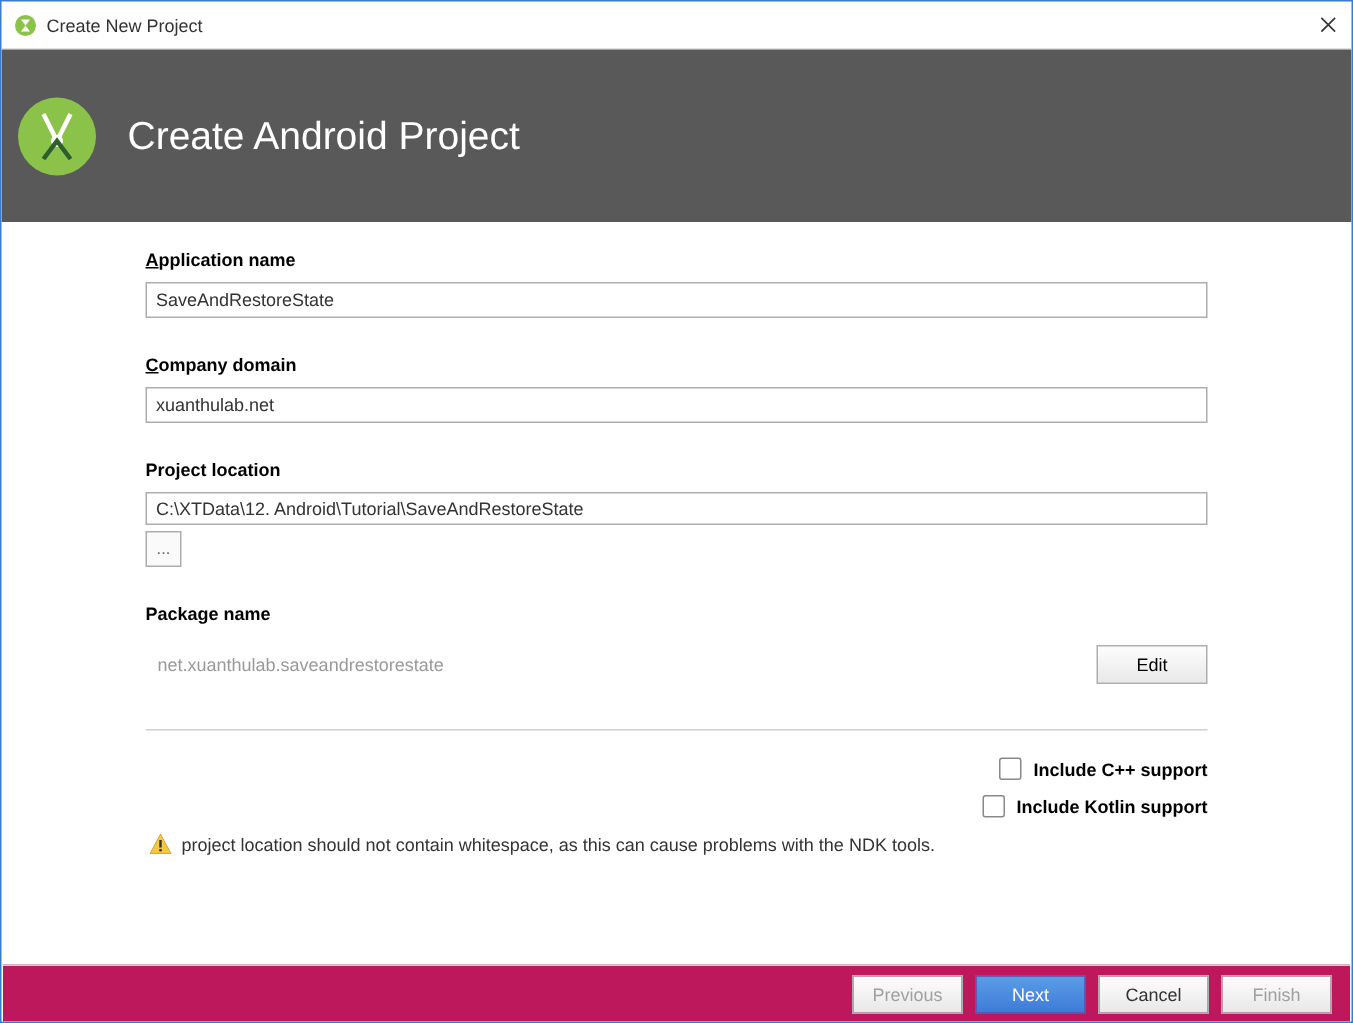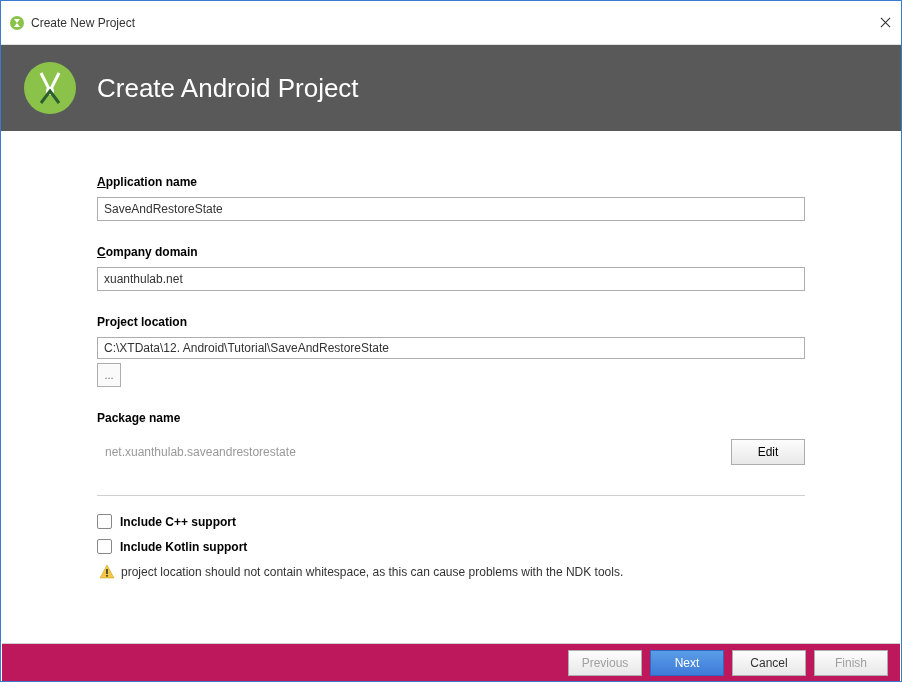--- a/index.html
+++ b/index.html
@@ -1,43 +1,43 @@
 <!DOCTYPE html>
 <html><head>
   <meta charset="utf-8">
   <style>
     * { margin: 0; padding: 0; box-sizing: border-box; }
     body { font-family: "Segoe UI", Tahoma, sans-serif; font-size: 12px; background: #fff; width: 902px; height: 682px; border: 1px solid #3a7bcf; }
     
-    .titlebar { height: 44px; display: flex; align-items: center; padding: 0 8px; border-bottom: 1px solid #e0e0e0; justify-content: space-between; }
+    .titlebar { height: 32px; display: flex; align-items: center; padding: 0 8px; border-bottom: 1px solid #e0e0e0; justify-content: space-between; }
     .titlebar-icon { width: 16px; height: 16px; margin-right: 6px; }
     .titlebar-text { flex: 1; color: #333; }
     .titlebar-close { width: 16px; height: 16px; cursor: pointer; display: flex; align-items: center; justify-content: center; }
     
-    .header { background: #595959; height: 86px; display: flex; align-items: center; padding: 0 22px; }
+    .header { background: #595959; height: 115px; display: flex; align-items: center; padding: 0 10px; }
     .header-icon { width: 54px; height: 54px; margin-right: 20px; }
     .header-title { color: #fff; font-size: 26px; font-weight: 300; }
     
-    .content { padding: 44px 96px 0 96px; }
+    .content { padding: 18px 96px 0 96px; }
     
     .field { margin-bottom: 24px; }
     .field-label { font-weight: bold; color: #000; display: block; margin-bottom: 8px; }
     .field-label .underline { text-decoration: underline; }
     .field-input { width: 100%; height: 24px; border: 1px solid #adadad; padding: 3px 6px; font-family: inherit; font-size: 12px; color: #333; }
     
     .field-row { display: flex; gap: 4px; flex-direction: column; }
     .browse-btn { width: 24px; height: 24px; border: 1px solid #adadad; background: #fafafa; cursor: pointer; display: flex; align-items: center; justify-content: center; font-size: 11px; color: #666; }
     
     .package-row { display: flex; align-items: center; justify-content: space-between; padding: 6px 0; }
     .package-value { color: #999; padding-left: 8px; }
     .edit-btn { width: 74px; height: 26px; border: 1px solid #adadad; background: linear-gradient(#fdfdfd, #e8e8e8); cursor: pointer; font-family: inherit; font-size: 12px; }
     
     .separator { border: none; border-top: 1px solid #d0d0d0; margin: 14px 0 18px 0; }
     
-    .checkbox-row { display: flex; align-items: center; margin-bottom: 10px; cursor: pointer; }
+    .checkbox-row { display: flex; align-items: center; margin-bottom: 10px; cursor: pointer; justify-content: flex-end; }
     .checkbox { width: 15px; height: 15px; border: 1px solid #888; border-radius: 2px; margin-right: 8px; cursor: pointer; }
     .checkbox-label { font-weight: bold; color: #000; }
     
     .warning { display: flex; align-items: center; padding: 0 2px; }
     .warn-icon { width: 16px; height: 16px; margin-right: 6px; }
     .warn-text { color: #333; }
     
     .footer { position: absolute; bottom: 0; left: 1px; right: 1px; height: 38px; border-top: 1px solid #d0d0d0; display: flex; align-items: center; justify-content: flex-end; padding: 0 12px; gap: 8px; background: #be185d; }
     .footer-btn { width: 74px; height: 26px; border: 1px solid #adadad; background: linear-gradient(#fdfdfd, #e8e8e8); cursor: pointer; font-family: inherit; font-size: 12px; color: #333; }
     .footer-btn.disabled { color: #a0a0a0; cursor: default; }

